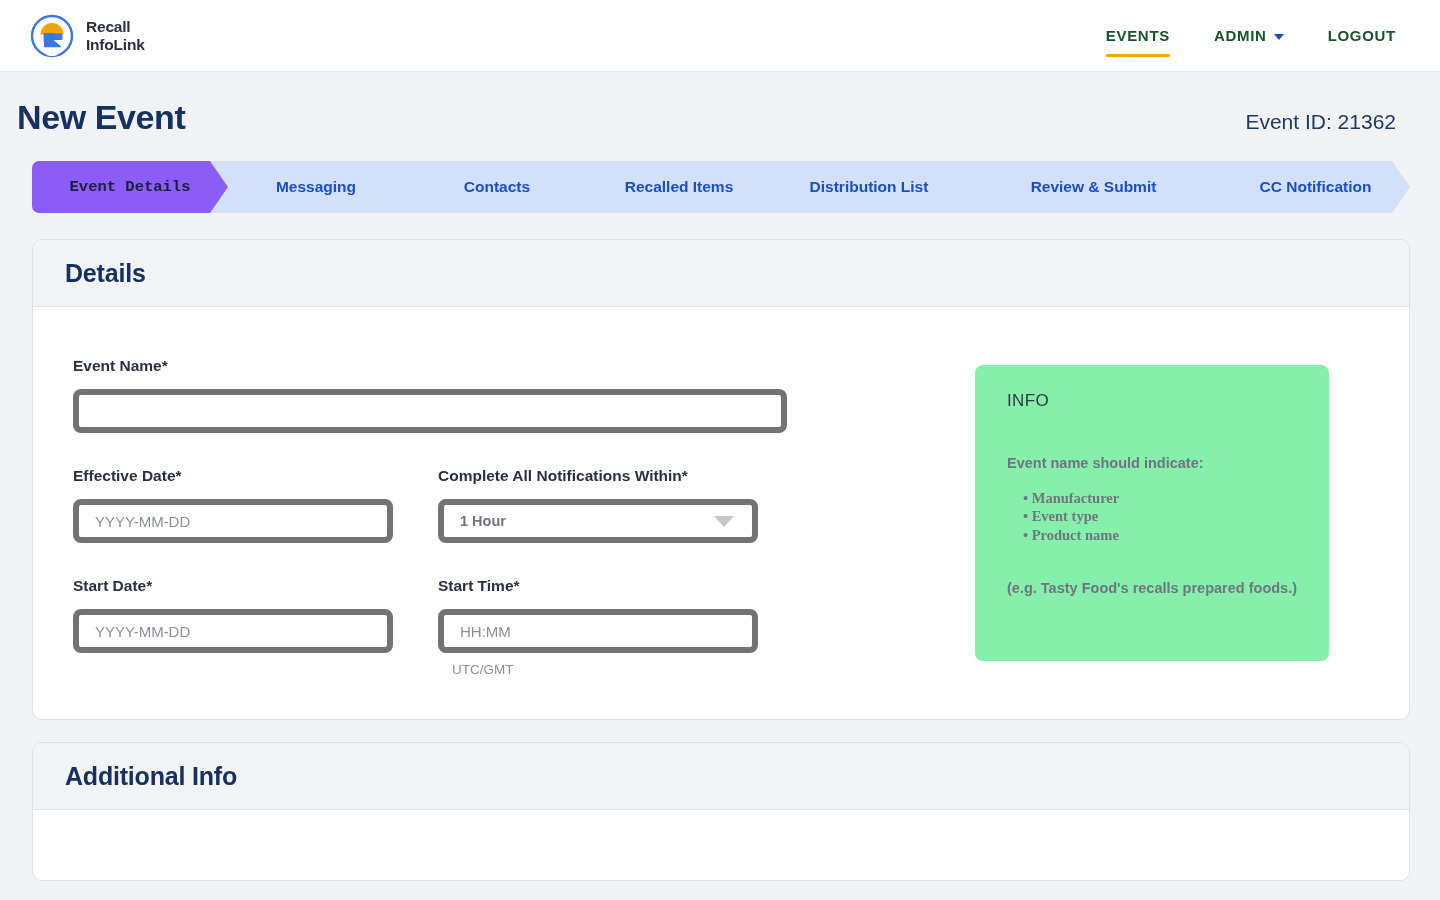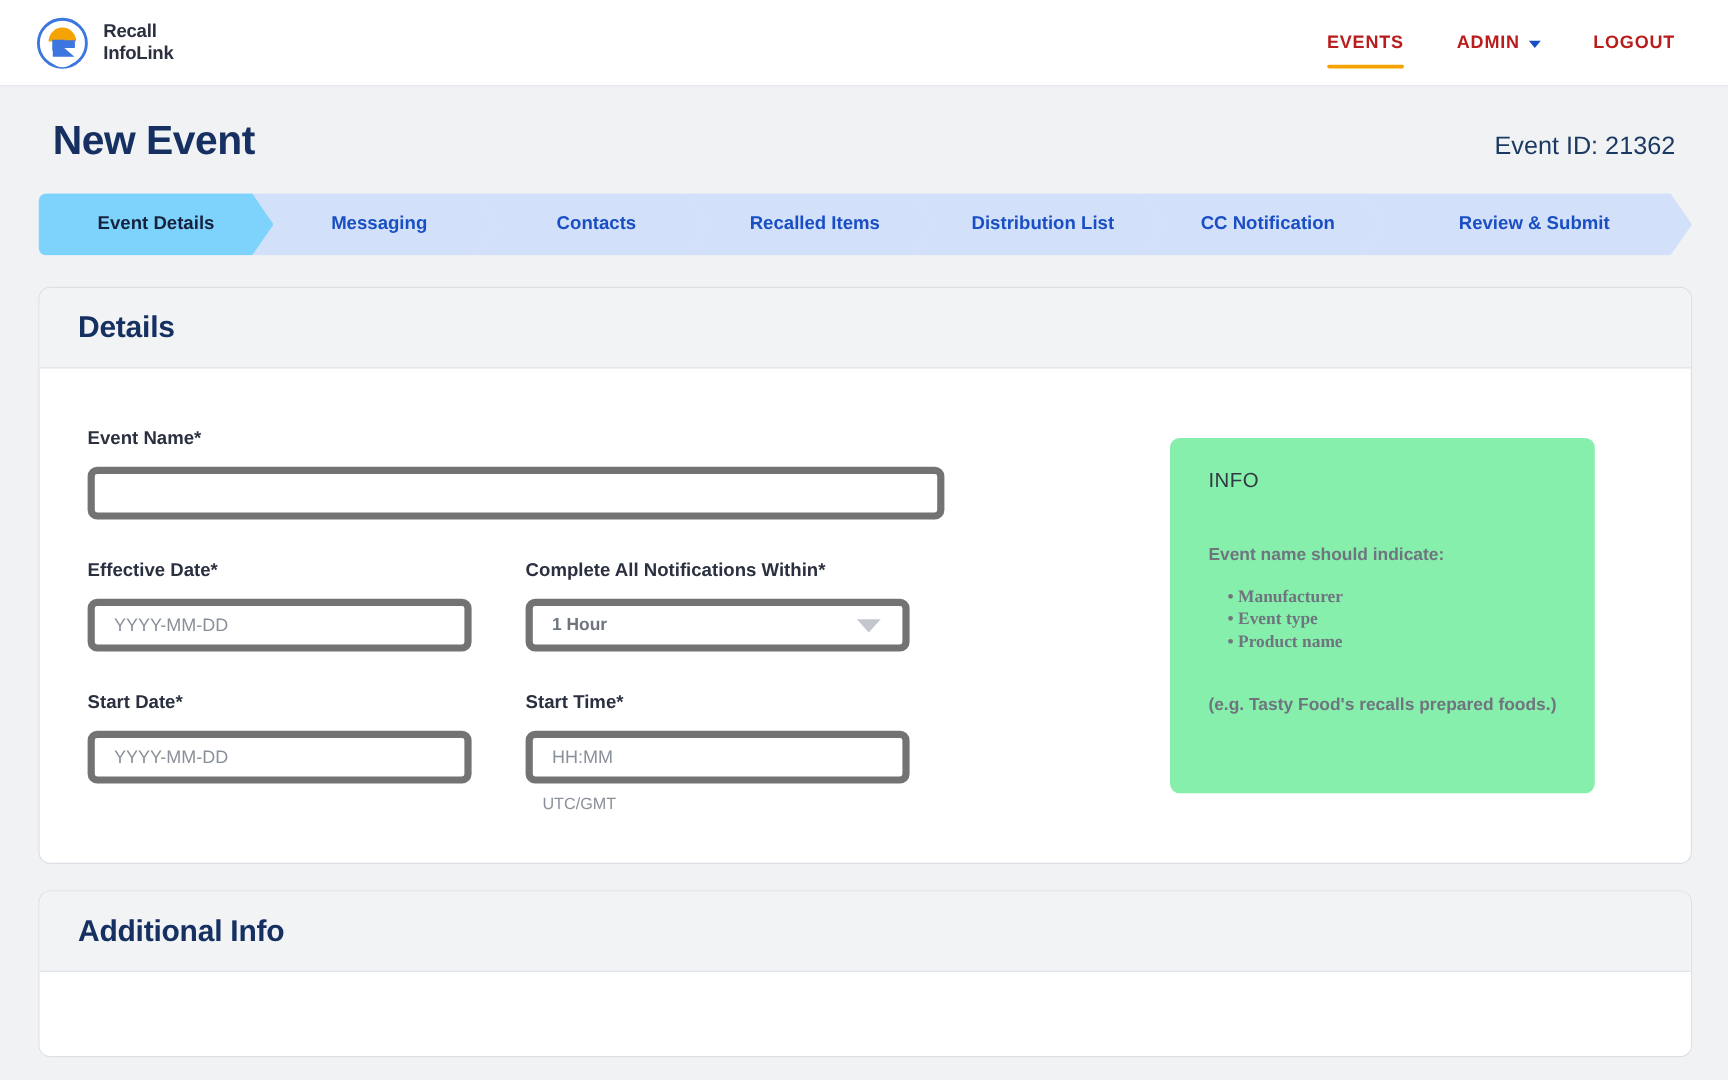--- a/index.html
+++ b/index.html
@@ -31,21 +31,21 @@
   .mainnav {
     margin-left: auto;
     display: flex; align-items: center; gap: 44px;
     height: 100%;
   }
   .navitem {
     position: relative;
     display: flex; align-items: center; gap: 7px;
     height: 100%;
     font-size: 15px; font-weight: bold; letter-spacing: 0.7px;
-    color: #b91c1c;
+    color: #14532d;
     text-decoration: none;
     cursor: pointer;
   }
   .navitem .caret {
     width: 0; height: 0;
     border-left: 5px solid transparent;
     border-right: 5px solid transparent;
     border-top: 6px solid #1a4fc4;
     display: inline-block;
     margin-top: 2px;
@@ -53,21 +53,21 @@
   .navitem.active::after {
     content: "";
     position: absolute;
     left: 0; right: 0; bottom: 14px;
     height: 3px; background: #f5a300; border-radius: 2px;
   }
 
   
   .page-head {
     display: flex; align-items: baseline;
-    padding: 26px 44px 0 44px;
+    padding: 26px 44px 0 17px;
   }
   .page-title {
     font-size: 34px; font-weight: bold; color: #153061;
     letter-spacing: -0.4px; margin: 0;
   }
   .event-id {
     margin-left: auto;
     font-size: 21px; color: #1b3a63;
   }
 
@@ -97,23 +97,24 @@
     padding-left: 26px;
     border-radius: 7px 0 0 7px;
     clip-path: polygon(0 7px, 0 0, calc(100% - 18px) 0, 100% 50%, calc(100% - 18px) 100%, 0 100%);
     border-top-left-radius: 7px; border-bottom-left-radius: 7px;
   }
   .step:last-child {
     border-radius: 0 7px 7px 0;
     padding-right: 22px;
   }
   .step.active {
-    background: #7dd3fc;
+    background: #8b5cf6;
     color: #16213d;
     z-index: 9;
+    font-family: Liberation Mono, monospace;
   }
   .step.s1 { flex: 0 0 196px; }
   .step.s2 { flex: 0 0 204px; }
   .step.s3 { flex: 0 0 194px; }
   .step.s4 { flex: 0 0 206px; }
   .step.s5 { flex: 0 0 210px; }
   .step.s6 { flex: 0 0 201px; }
   .step.s7 { flex: 1 1 auto; }
 
   
@@ -250,25 +251,25 @@
   </div>
   <div class="step s3">
     <span>Contacts</span>
   </div>
   <div class="step s4">
     <span>Recalled Items</span>
   </div>
   <div class="step s5">
     <span>Distribution List</span>
   </div>
+  <div class="step s7">
+    <span>Review &amp; Submit</span>
+  </div>
   <div class="step s6">
     <span>CC Notification</span>
-  </div>
-  <div class="step s7">
-    <span>Review &amp; Submit</span>
   </div>
 </div>
 
 <div class="card" style="margin-top:26px;">
   <div class="card-head">
     <div class="card-head-title">Details</div>
   </div>
   <div class="card-body">
 
     <div class="form-col">

